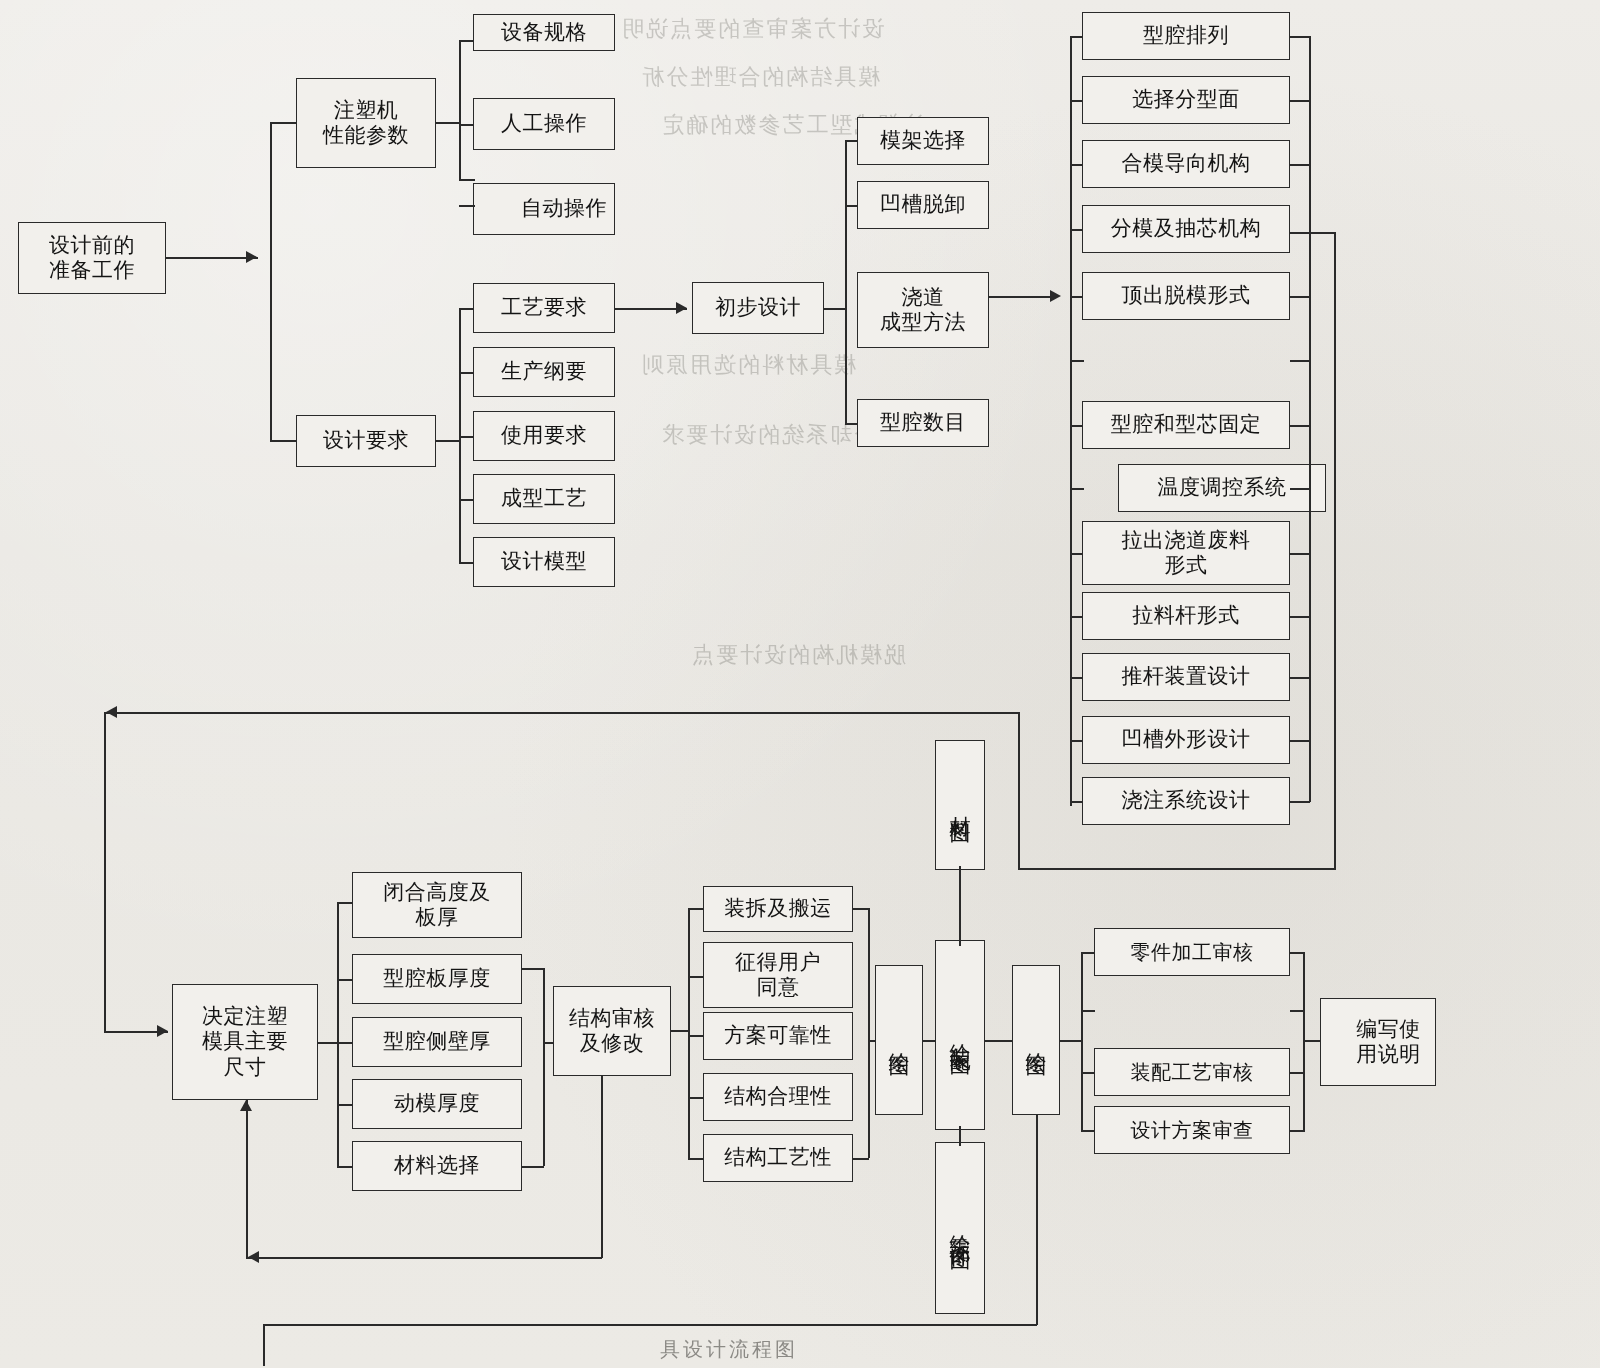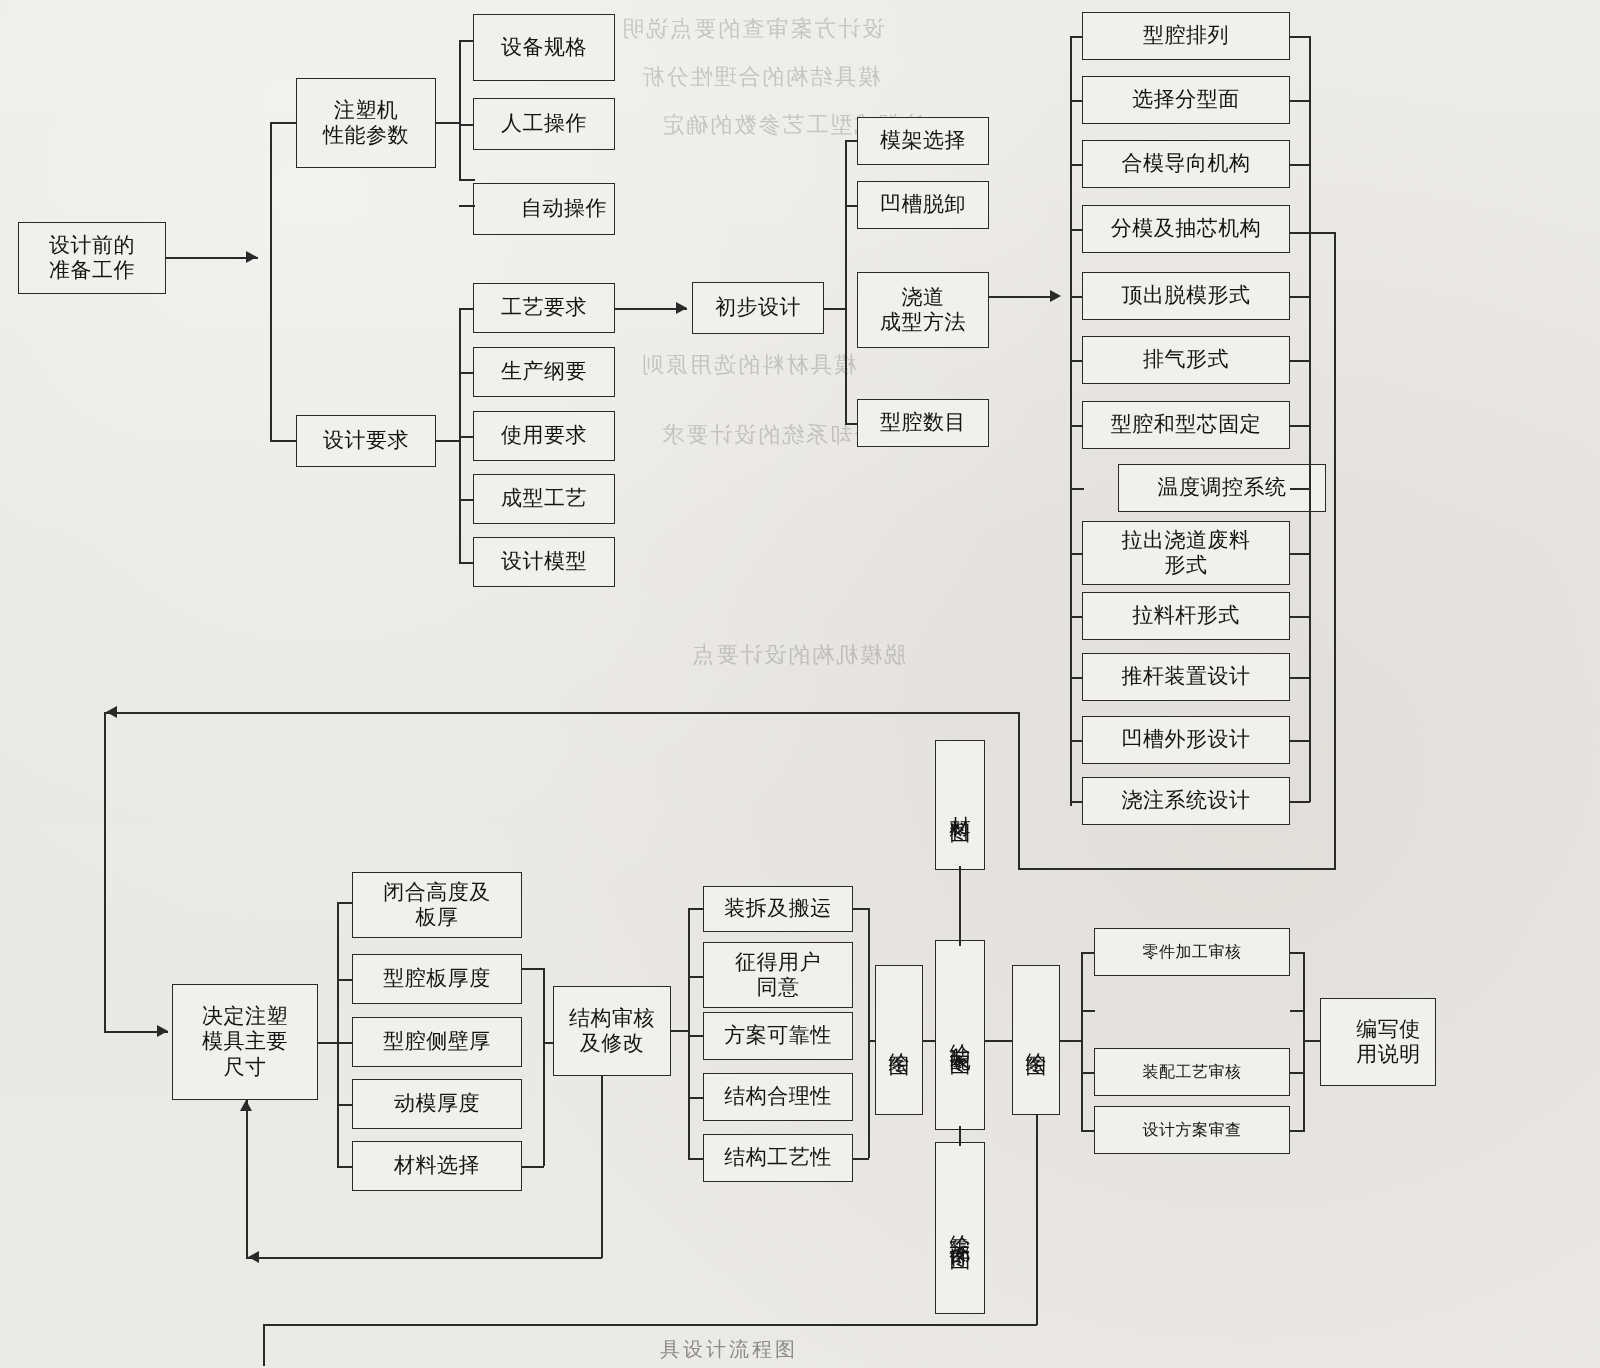--- a/index.html
+++ b/index.html
@@ -30,21 +30,21 @@
     display:flex;
     align-items:center;
     justify-content:center;
     text-align:center;
     line-height:1.2;
     font-size:21px;
     letter-spacing:0.5px;
     padding:2px 4px;
     white-space:pre-line;
   }
-  .node.small{font-size:16px;}
+  .node.small{font-size:20px;}
   .node.vert{
     writing-mode:vertical-rl;
     text-orientation:upright;
     letter-spacing:4px;
     line-height:1.15;
     font-size:21px;
   }
   .ln{
     position:absolute;
     background:#2a2a2a;
@@ -111,21 +111,21 @@
 性能参数</div>
 
   <div class="node" style="left:296px;top:415px;width:140px;height:52px;">设计要求</div>
 
   <div class="ln h" style="left:436px;top:122px;width:24px;"></div>
   <div class="ln v" style="left:459px;top:40px;height:140px;"></div>
   <div class="ln h" style="left:459px;top:40px;width:16px;"></div>
   <div class="ln h" style="left:459px;top:124px;width:16px;"></div>
   <div class="ln h" style="left:459px;top:179px;width:16px;"></div>
 
-  <div class="node" style="left:473px;top:14px;width:142px;height:67px;">设备规格</div>
+  <div class="node" style="left:473px;top:14px;width:142px;height:37px;">设备规格</div>
   <div class="node" style="left:473px;top:98px;width:142px;height:52px;">人工操作</div>
   <div class="node" style="left:473px;top:183px;width:142px;height:52px;padding-left:44px;">自动操作</div>
   <div class="ln h" style="left:459px;top:205px;width:16px;"></div>
 
   <div class="ln h" style="left:436px;top:440px;width:24px;"></div>
   <div class="ln v" style="left:459px;top:308px;height:255px;"></div>
   <div class="ln h" style="left:459px;top:308px;width:16px;"></div>
   <div class="ln h" style="left:459px;top:372px;width:16px;"></div>
   <div class="ln h" style="left:459px;top:436px;width:16px;"></div>
   <div class="ln h" style="left:459px;top:499px;width:16px;"></div>
@@ -169,21 +169,20 @@
   <div class="ln h" style="left:1070px;top:616px;width:14px;"></div>
   <div class="ln h" style="left:1070px;top:677px;width:14px;"></div>
   <div class="ln h" style="left:1070px;top:740px;width:14px;"></div>
   <div class="ln h" style="left:1070px;top:801px;width:14px;"></div>
 
   <div class="node" style="left:1082px;top:12px;width:208px;height:48px;">型腔排列</div>
   <div class="node" style="left:1082px;top:76px;width:208px;height:48px;">选择分型面</div>
   <div class="node" style="left:1082px;top:140px;width:208px;height:48px;">合模导向机构</div>
   <div class="node" style="left:1082px;top:205px;width:208px;height:48px;">分模及抽芯机构</div>
   <div class="node" style="left:1082px;top:272px;width:208px;height:48px;">顶出脱模形式</div>
-  <div class="node" style="left:1082px;top:336px;width:208px;height:48px;">排气形式</div>
   <div class="node" style="left:1082px;top:401px;width:208px;height:48px;">型腔和型芯固定</div>
   <div class="node" style="left:1082px;top:464px;width:208px;height:48px;margin-left:36px;">温度调控系统</div>
   <div class="node" style="left:1082px;top:521px;width:208px;height:64px;">拉出浇道废料
 形式</div>
   <div class="node" style="left:1082px;top:592px;width:208px;height:48px;">拉料杆形式</div>
   <div class="node" style="left:1082px;top:653px;width:208px;height:48px;">推杆装置设计</div>
   <div class="node" style="left:1082px;top:716px;width:208px;height:48px;">凹槽外形设计</div>
   <div class="node" style="left:1082px;top:777px;width:208px;height:48px;">浇注系统设计</div>
 
   <div class="ln v" style="left:1334px;top:232px;height:638px;"></div>

